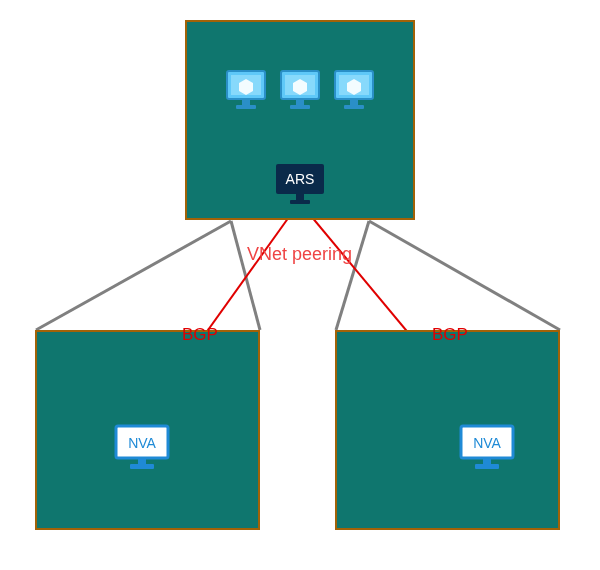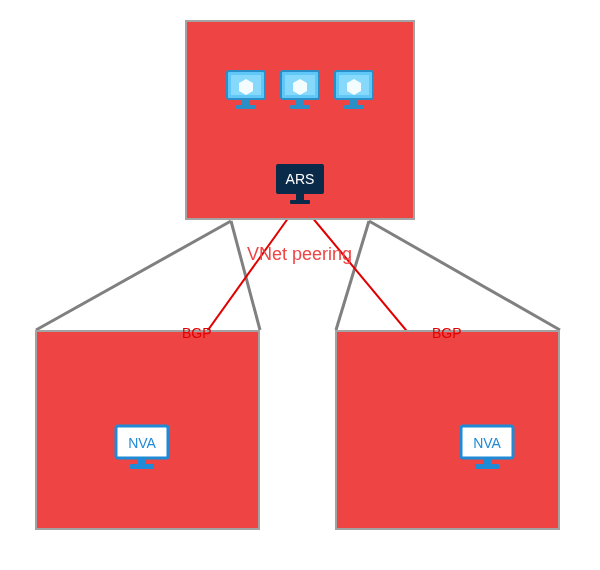--- a/index.html
+++ b/index.html
@@ -5,22 +5,22 @@
     * { margin: 0; padding: 0; box-sizing: border-box; }
     body {
       width: 600px;
       height: 570px;
       position: relative;
       background: white;
       font-family: "Segoe UI", Arial, sans-serif;
     }
     .container {
       position: absolute;
-      border: 2px solid #a3a3a3;
-      background: #ef4444;
+      border: 2px solid #a16207;
+      background: #0f766e;
     }
     .hub-box {
       left: 185px;
       top: 20px;
       width: 230px;
       height: 200px;
     }
     .spoke-left {
       left: 35px;
       top: 330px;
@@ -74,21 +74,21 @@
       width: 600px; height: 570px;
       pointer-events: none;
     }
     .label {
       position: absolute;
       font-size: 18px;
       color: #ef4444;
     }
     .label-bgp {
       color: #e00000;
-      font-size: 14px;
+      font-size: 17px;
     }
     .peering-label {
       left: 247px;
       top: 244px;
     }
     .bgp-left {
       left: 182px;
       top: 325px;
     }
     .bgp-right {

